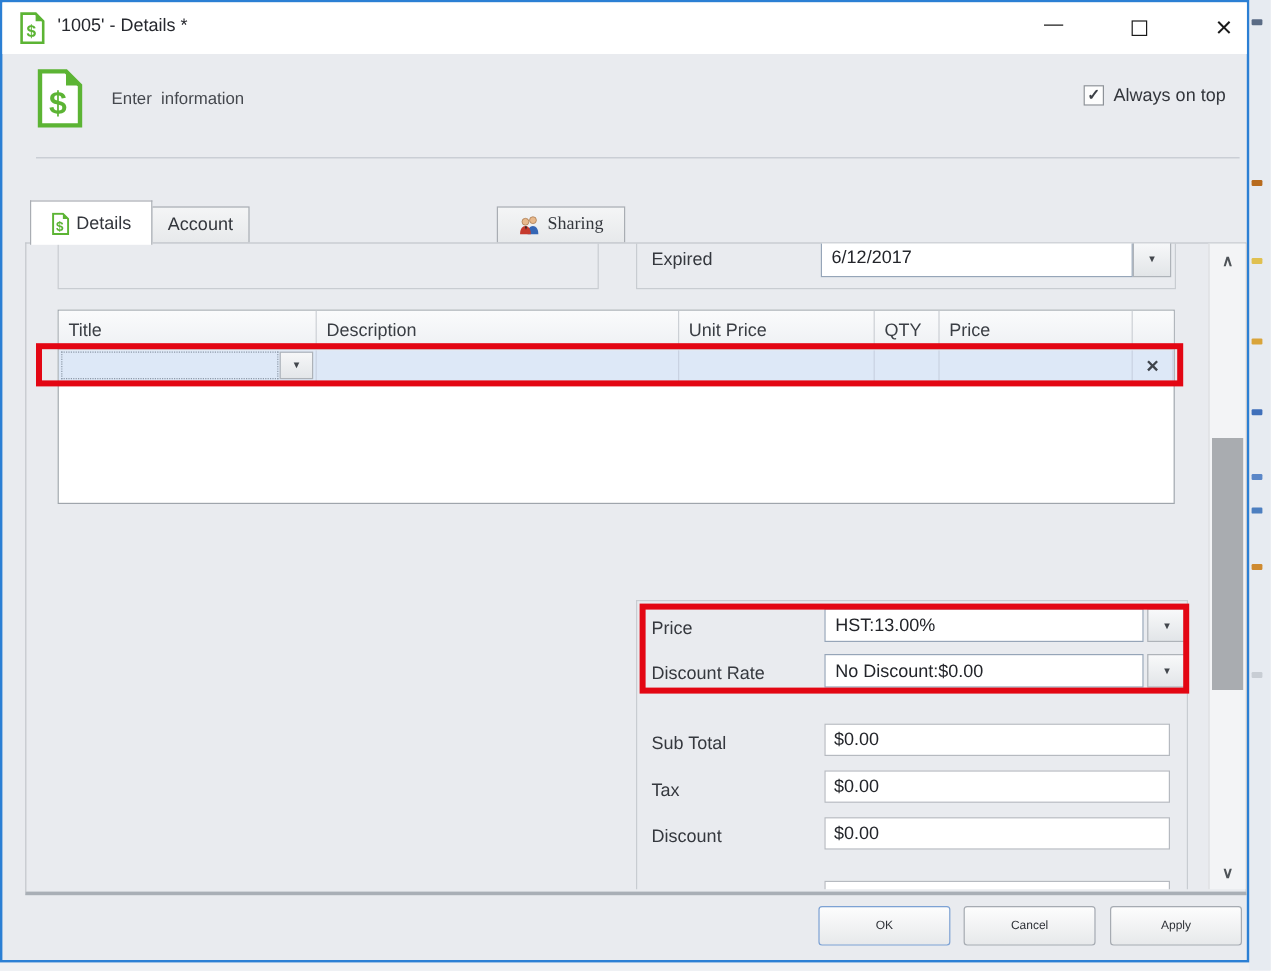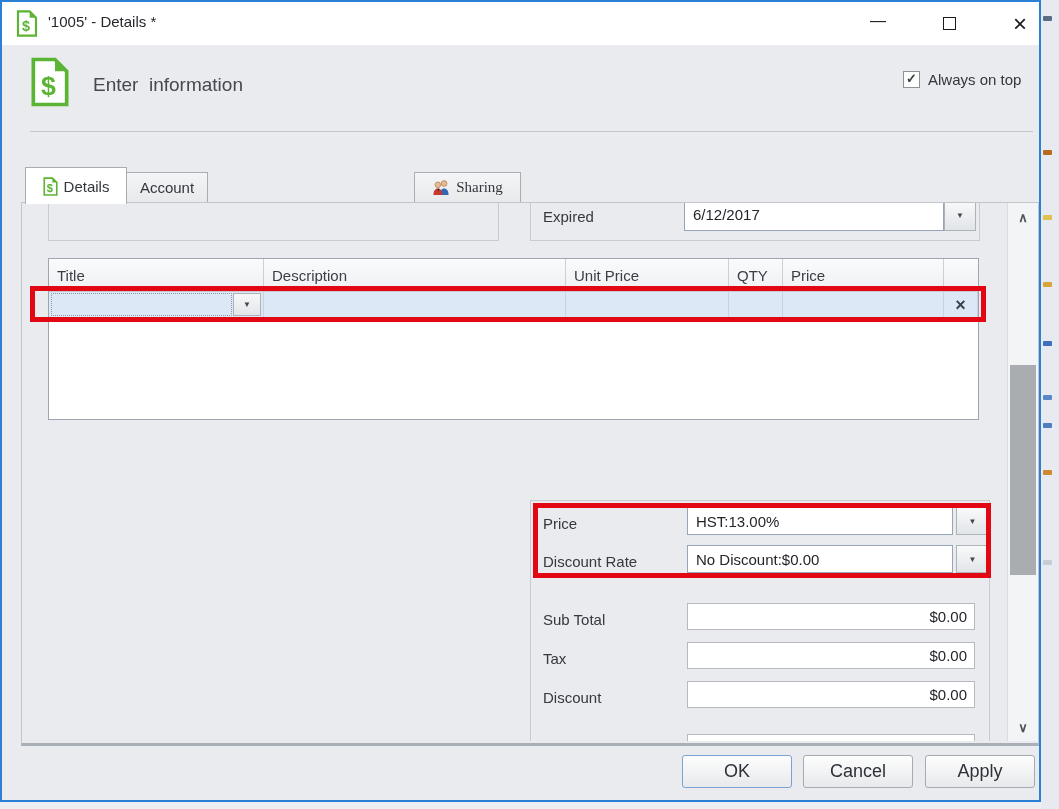--- a/index.html
+++ b/index.html
@@ -23,21 +23,21 @@
   .winbtn { position:absolute; top:5px; width:44px; height:33px; display:flex; align-items:center; justify-content:center; cursor:default; }
   .winbtn.min { left:854px; }
   .winbtn.max { left:925px; }
   .winbtn.cls { left:996px; }
   .min-glyph { font-size:16px; color:#1a1a1a; margin-top:-6px; }
   .max-box { width:13px; height:13px; border:1px solid #1a1a1a; background:transparent; }
   .cls-glyph { font-size:24px; color:#1a1a1a; line-height:20px; }
 
   
   .hdr-icon { position:absolute; left:28px; top:54px; width:40px; height:52px; }
-  .hdr-sub { position:absolute; left:91px; top:72px; font-size:19px; color:#45484e; white-space:pre; }
+  .hdr-sub { position:absolute; left:91px; top:72px; font-size:14px; color:#45484e; white-space:pre; }
   .aot { position:absolute; left:901px; top:69px; display:flex; align-items:center; gap:8px; }
   .checkbox { width:17px; height:17px; background:#fdfdfd; border:1px solid #8d9298;
               display:flex; align-items:center; justify-content:center; }
   .checkbox .check { font-size:13px; font-weight:bold; color:#3c4046; margin-top:-2px; }
   .aot-label { font-size:15px; color:#33363c; }
   .hdr-sep { position:absolute; left:28px; top:129px; width:1003px; height:1px; background:#c2c8cf; }
 
   
   .tab { position:absolute; top:170px; height:31px; background:linear-gradient(#f4f5f6,#e7e9eb);
          border:1px solid #a9adb3; display:flex; align-items:center; justify-content:center;
@@ -62,21 +62,21 @@
   .fld-label { position:absolute; font-size:15px; color:#35383e; }
 
   .combo-field { position:absolute; background:#ffffff; border:1px solid #96a5b8;
                  font-size:15px; color:#23252a; padding:5px 8px 0; }
   .combo-btn { position:absolute; background:linear-gradient(#f8f9fa,#e2e5e8);
                border:1px solid #aeb3b9; display:flex; align-items:center; justify-content:center; cursor:default; }
   .combo-btn .arr { font-size:8px; color:#42464c; }
 
   .txt-input { position:absolute; height:27px; width:288px; background:#fff;
                border:1px solid #b6bac0; font-size:15px; color:#23252a; padding:0 7px;
-               font-family:"Liberation Sans", sans-serif;text-align:right; }
+               font-family:"Liberation Sans", sans-serif; }
 
   
   .tbl { position:absolute; left:26px; top:55px; width:931px; height:162px;
          background:#ffffff; border:1px solid #9fa5ac; }
   .tbl-head { display:flex; height:33px; background:linear-gradient(#fafbfc,#eef0f3);
               border-bottom:1px solid #c6cad0; }
   .th { display:flex; align-items:center; padding-left:8px; font-size:15px; color:#3a3e44;
         border-right:1px solid #ccd0d5; }
   .c0{width:215px;} .c1{width:302px;} .c2{width:163px;} .c3{width:54px;} .c4{width:161px;}
   .c5{flex:1; border-right:none;}
@@ -107,21 +107,21 @@
   .sb-arrow { position:absolute; left:0; width:100%; height:28px; display:flex;
               align-items:center; justify-content:center; font-size:13px; font-weight:bold;
               color:#4e5358; cursor:default; }
   .sb-up { top:0; } .sb-down { bottom:0; }
   .sb-thumb { position:absolute; left:2px; width:26px; top:162px; height:210px;
               background:#a9acb0; cursor:default; }
 
   
   .btn { position:absolute; top:753px; width:110px; height:33px;
          background:linear-gradient(#fdfdfd,#e7e9eb); border:1px solid #a6abb2;
-         border-radius:3px; font-size:18px; color:#2e3137; display:flex;
+         border-radius:3px; font-size:10px; color:#2e3137; display:flex;
          align-items:center; justify-content:center; cursor:default; }
   .btn-ok { left:680px; border-color:#7da2d4; }
   .btn-cancel { left:801px; }
   .btn-apply { left:923px; }
 </style>
 </head>
 <body>
 
 <div class="screen">
 

